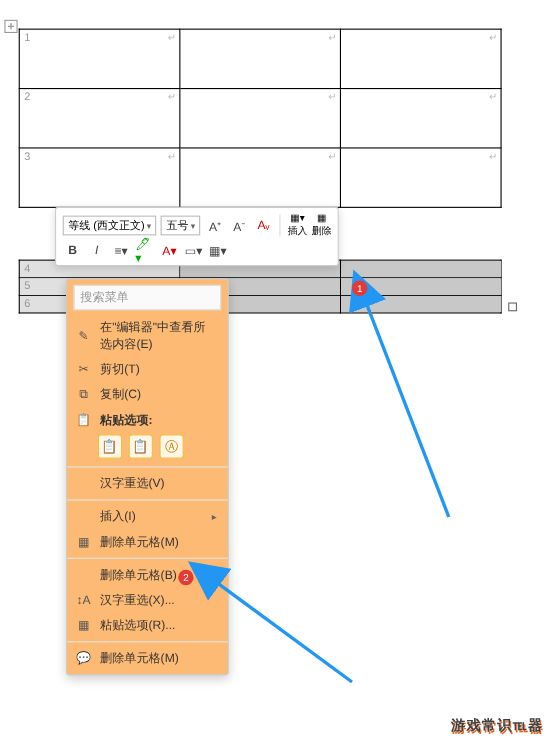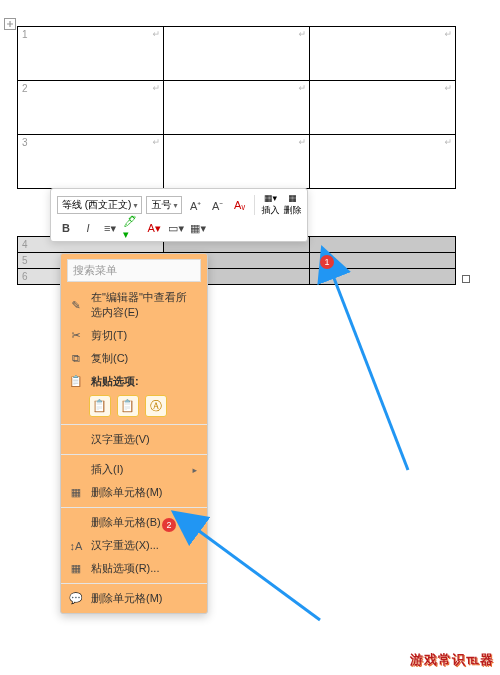--- a/index.html
+++ b/index.html
@@ -25,21 +25,21 @@
 .cm-search { margin: 2px 6px 4px; border: 1px solid #ddd; padding: 3px 5px; font-size: 11px; color: #999; background: #fafafa; }
 .cm-item { display: flex; align-items: center; padding: 4px 10px 4px 8px; font-size: 11px; color: #333; gap: 8px; cursor: default; position: relative; }
 .cm-item .arrow { margin-left: auto; font-size: 9px; color: #666; }
 .cm-icon { width: 14px; height: 14px; display: inline-flex; align-items: center; justify-content: center; font-size: 11px; color: #555; flex-shrink: 0; }
 .cm-sep { height: 1px; background: #e5e5e5; margin: 3px 0; }
 .cm-paste-row { display: flex; gap: 6px; padding: 2px 0 4px 28px; }
 .paste-opt { width: 22px; height: 22px; border: 1px solid #f0c040; border-radius: 3px; display: flex; align-items: center; justify-content: center; font-size: 12px; color: #c08000; background: #fff8e8; }
 .badge { width: 14px; height: 14px; border-radius: 50%; background: #e53935; color: #fff; font-size: 9px; display: inline-flex; align-items: center; justify-content: center; position: absolute; }
 .badge1 { left: 320px; top: 255px; }
 .badge2 { left: 162px; top: 518px; }
-.watermark { position: absolute; right: 6px; bottom: 6px; font-size: 13px; font-weight: bold; color: #b91c1c; text-shadow: 0 0 2px #fff, 1px 1px 0 #e65100; letter-spacing: 1px; }
+.watermark { position: absolute; right: 6px; bottom: 6px; font-size: 13px; font-weight: bold; color: #404040; text-shadow: 0 0 2px #fff, 1px 1px 0 #e65100; letter-spacing: 1px; }
 .resize-handle { position: absolute; right: 30px; top: 275px; width: 8px; height: 8px; border: 1px solid #666; background: #fff; }
 .svg-layer { position: absolute; left: 0; top: 0; width: 500px; height: 675px; pointer-events: none; }
 </style>
 </head>
 <body>
 
 <div class="canvas">
   <div class="table-anchor"></div>
 
   <table class="doc-table big" style="top:26px;">

